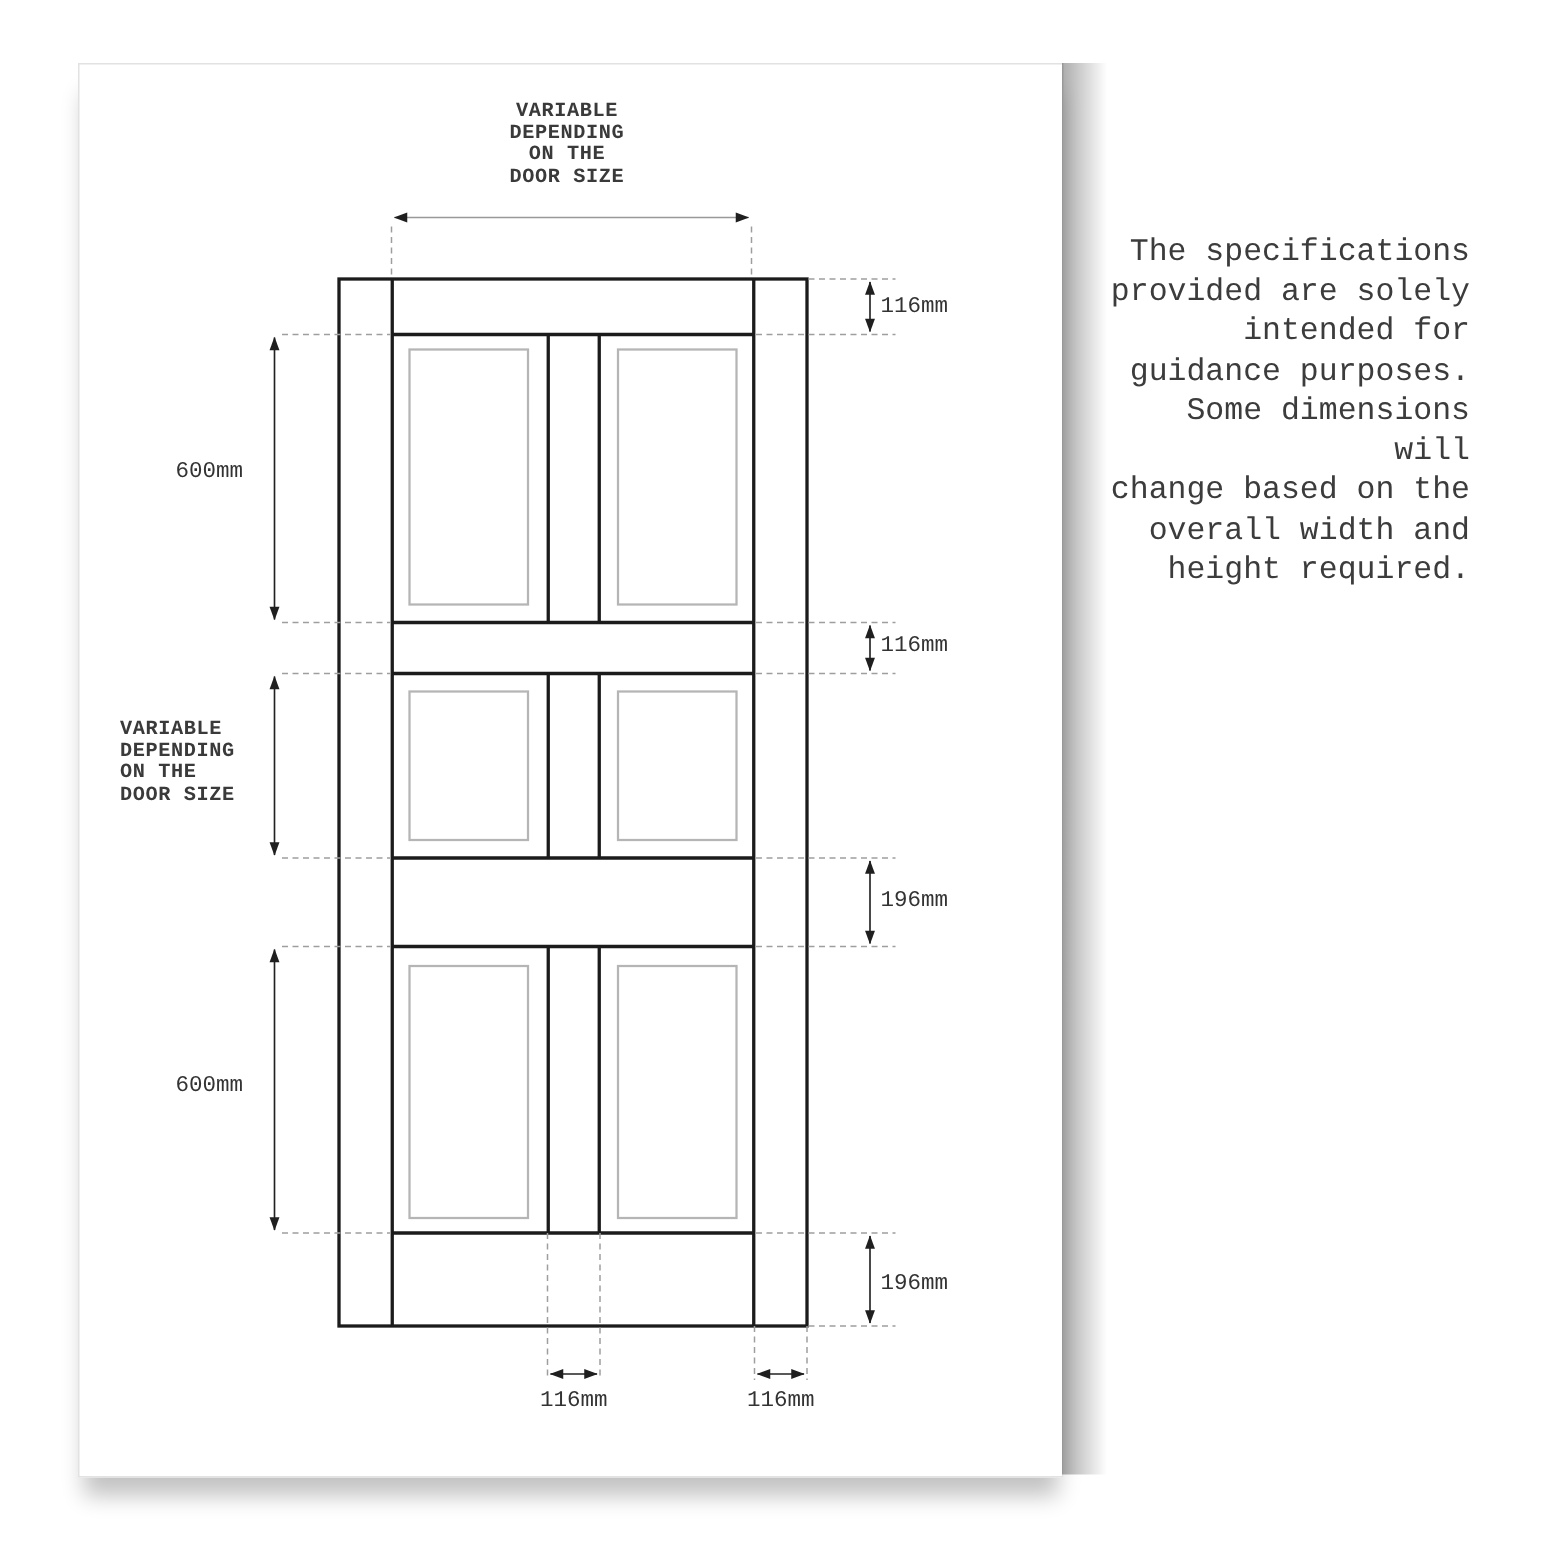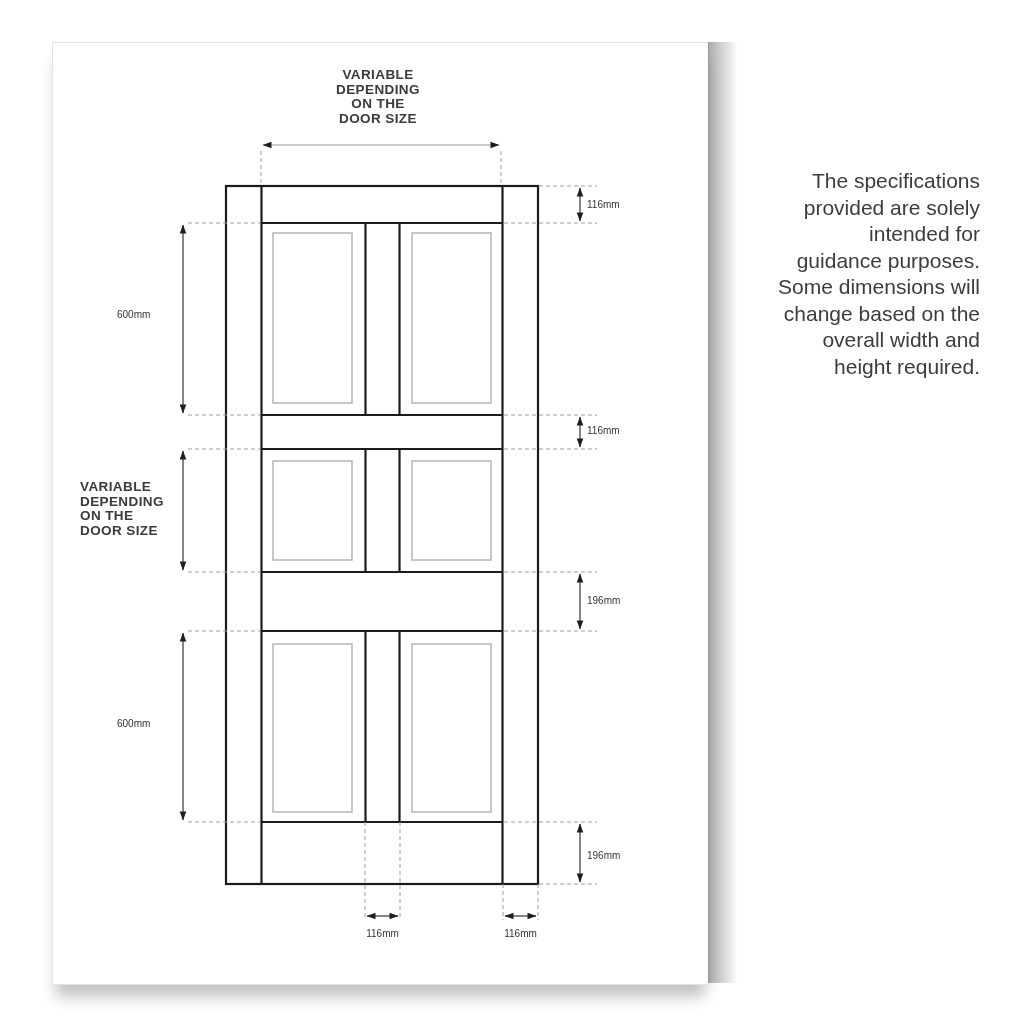--- a/index.html
+++ b/index.html
@@ -1,49 +1,49 @@
 <!DOCTYPE html>
 <html><head>
 <meta charset="utf-8">
 <style>
   html,body{margin:0;padding:0;background:#ffffff;}
   body{width:1030px;height:1030px;position:relative;overflow:hidden;
        font-family:"Liberation Sans","DejaVu Sans",sans-serif;color:#3a3a3a;}
-  .canvas{position:absolute;left:0;top:0;width:818px;height:1030px;}
+  .canvas{position:absolute;left:0;top:0;width:818px;height:1030px;font-family:Liberation Mono, monospace;}
 
   .page{position:absolute;left:52px;top:42px;width:655px;height:941px;
         background:#ffffff;border:1px solid #e2e2e2;
         box-shadow:0 16px 14px -4px rgba(0,0,0,0.24);}
   .page-right-shade{position:absolute;left:708px;top:42px;width:30px;height:941px;
         background:linear-gradient(to right, rgba(0,0,0,0.33), rgba(0,0,0,0));
         pointer-events:none;}
 
   svg.drawing{position:absolute;left:0;top:0;}
 
-  .lbl{position:absolute;font-size:10px;line-height:14.5px;color:#333333;
+  .lbl{position:absolute;font-size:15px;line-height:14.5px;color:#333333;
        white-space:pre-line;}
   .lbl.caps{font-weight:600;color:#3a3a3a;letter-spacing:0.4px;font-size:13.5px;}
   .lbl.center{text-align:center;}
   .lbl.right{text-align:left;}
 
   .top-variable{left:308px;top:68px;width:140px;}
   .left-variable{left:80px;top:480px;width:96px;}
 
   .dim-116-top{left:587px;top:198px;}
   .dim-600-top{left:117px;top:308px;width:60px;}
   .dim-116-mid{left:587px;top:424px;}
   .dim-196-mid{left:587px;top:594px;}
   .dim-600-bot{left:117px;top:717px;width:60px;}
   .dim-196-bot{left:587px;top:849px;}
   .dim-116-mullion{left:352px;top:927px;width:61px;}
   .dim-116-stile{left:490px;top:927px;width:61px;}
 
   .side-note{position:absolute;left:730px;top:156px;width:250px;
        text-align:right;font-size:21px;line-height:26.5px;color:#3c3c3c;
-       white-space:pre-line;margin-top:12px;}
+       white-space:pre-line;}
 </style>
 </head>
 <body>
 
 <div class="canvas">
 
   <div class="page"></div>
   <div class="page-right-shade"></div>
 
   <svg class="drawing" width="1030" height="1030" viewBox="0 0 1030 1030">

